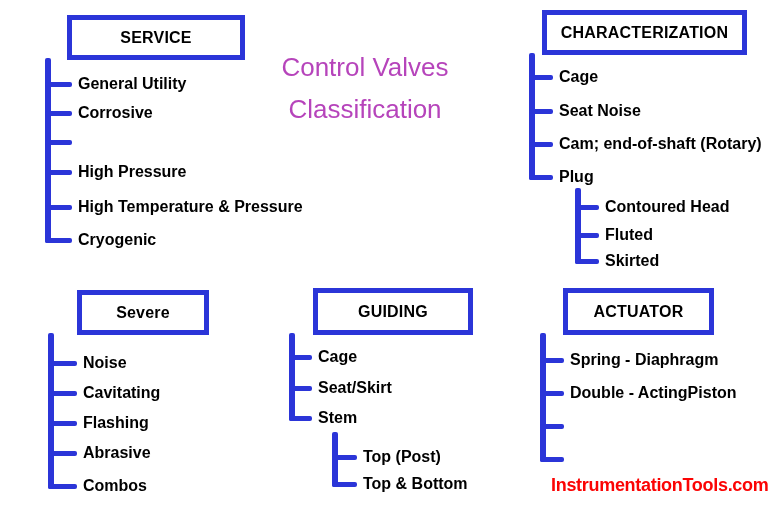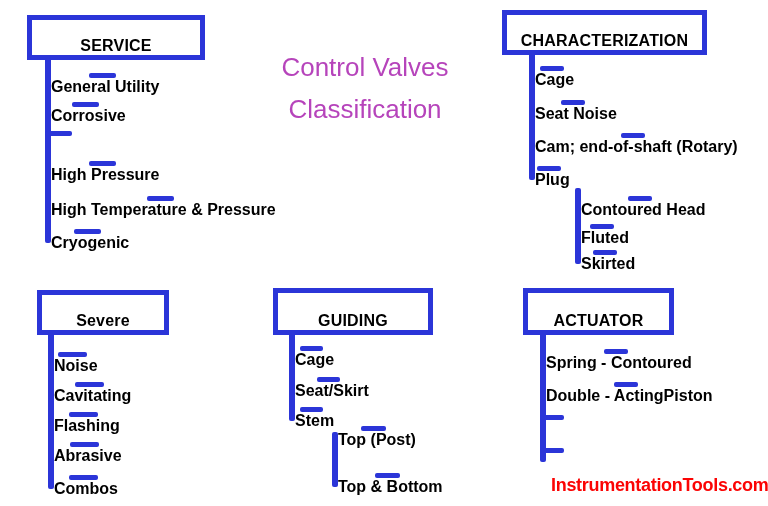--- a/index.html
+++ b/index.html
@@ -13,34 +13,34 @@
   html,body{background:var(--background);}
   body{font-family:"Liberation Sans",sans-serif;}
   .canvas{
     position:relative;width:768px;height:506px;background:var(--background);
     overflow:hidden;
   }
   
   .hbox{
     position:absolute;border:5px solid var(--connector_blue);
     background:var(--background);
-    display:flex;align-items:flex-end;justify-content:center;
+    display:flex;align-items:center;justify-content:center;margin-left:40px;
   }
   .hbox span{
     font-size:16px;font-weight:bold;color:var(--label_black);
     white-space:nowrap;letter-spacing:.2px;
   }
   
   .trunk{
     position:absolute;width:6px;background:var(--connector_blue);
     border-radius:2px;
   }
   
   .node{
-    position:absolute;height:22px;display:flex;align-items:center;flex-direction:column;
+    position:absolute;height:22px;display:flex;align-items:center;
   }
   .tick{
     display:inline-block;height:5px;background:var(--connector_blue);
     border-radius:2px;flex:none;font-style:normal;
   }
   .lbl{
     margin-left:6px;font-size:16px;font-weight:bold;color:var(--label_black);
     white-space:nowrap;
   }
   
@@ -169,38 +169,38 @@
     <div class="node" style="left:289px;top:377px">
       <i class="tick" style="width:23px"></i>
       <span class="lbl">Seat/Skirt</span>
     </div>
     <div class="node" style="left:289px;top:407px">
       <i class="tick" style="width:23px"></i>
       <span class="lbl">Stem</span>
     </div>
 
     <i class="trunk" style="left:332px;top:432px;height:55px"></i>
-    <div class="node" style="left:332px;top:426px">
+    <div class="node" style="left:332px;top:446px">
       <i class="tick" style="width:25px"></i>
       <span class="lbl">Top (Post)</span>
     </div>
     <div class="node" style="left:332px;top:473px">
       <i class="tick" style="width:25px"></i>
       <span class="lbl">Top &amp; Bottom</span>
     </div>
   </section>
 
   <section>
     <div class="hbox" style="left:523px;top:288px;width:151px;height:47px">
       <span>ACTUATOR</span>
     </div>
     <i class="trunk" style="left:540px;top:333px;height:129px"></i>
     <div class="node" style="left:540px;top:349px">
       <i class="tick" style="width:24px"></i>
-      <span class="lbl">Spring - Contoured</span>
+      <span class="lbl">Spring - Diaphragm</span>
     </div>
     <div class="node" style="left:540px;top:382px">
       <i class="tick" style="width:24px"></i>
       <span class="lbl">Double - ActingPiston</span>
     </div>
     <div class="node" style="left:540px;top:415px">
       <i class="tick" style="width:24px"></i>
     </div>
     <div class="node" style="left:540px;top:448px">
       <i class="tick" style="width:24px"></i>

